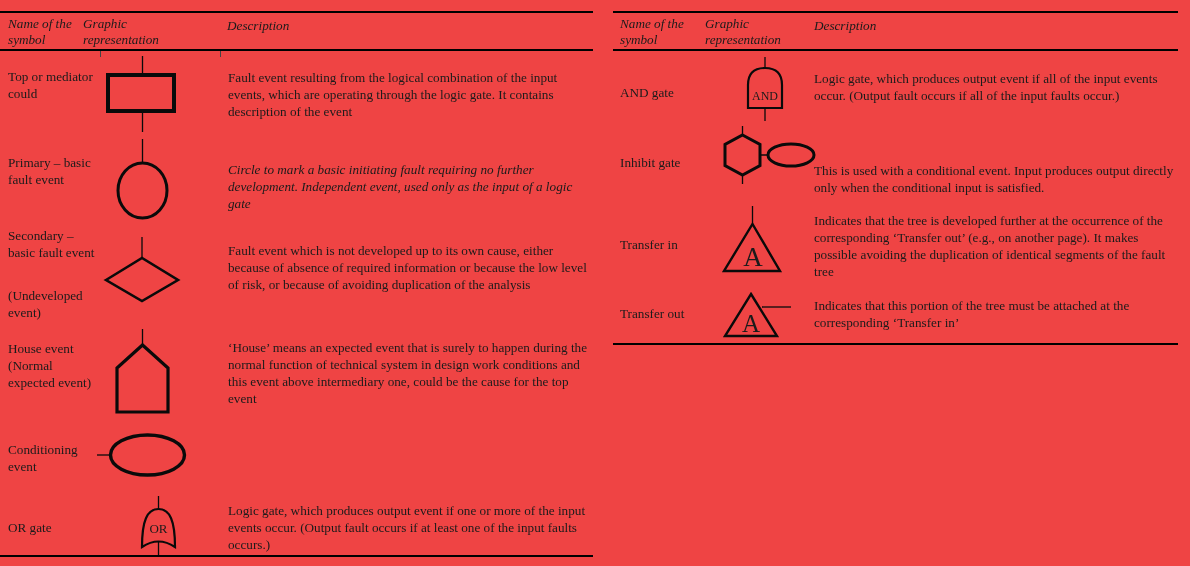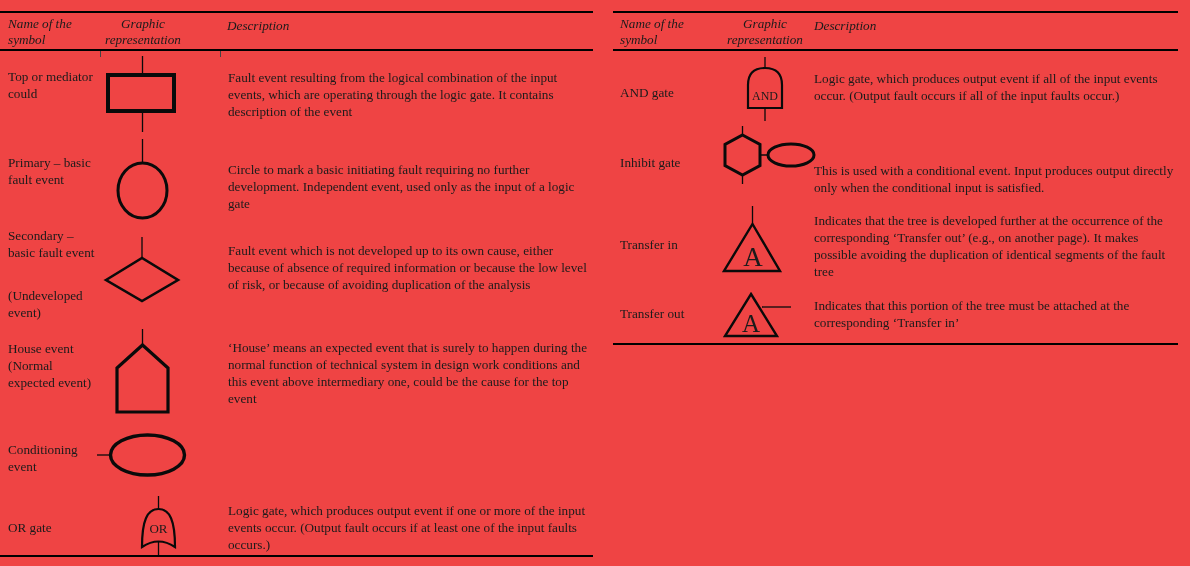--- a/index.html
+++ b/index.html
@@ -14,40 +14,40 @@
   .rule{position:absolute;left:0;background:#000;height:2px;}
   .tbl-left .rule{width:593px;}
   .tbl-right .rule{width:565px;}
   .rule.r-top{top:11px;}
   .rule.r-head{top:49px;}
   .tbl-left .rule.r-bottom{top:555px;}
   .tbl-right .rule.r-bottom{top:343px;}
   .tick{position:absolute;top:51px;width:1px;height:6px;background:#444;}
   .hcell{position:absolute;font-style:italic;line-height:16px;}
   .h1{top:16px;width:95px;}
-  .h2{top:16px;width:120px;text-align:center;}
+  .h2{top:16px;width:120px;}
   .h3{top:18px;}
   .tbl-left .h1{left:8px;}  .tbl-left .h2{left:83px;}  .tbl-left .h3{left:227px;}
   .tbl-right .h1{left:7px;} .tbl-right .h2{left:92px;} .tbl-right .h3{left:201px;}
   .cell{position:absolute;}
   .tbl-left  .name{left:8px;width:88px;}
   .tbl-left  .desc{left:228px;width:361px;}
   .tbl-right .name{left:7px;width:96px;}
   .tbl-right .desc{left:201px;width:363px;}
   .symbols{position:absolute;left:0;top:0;}
   .symbols line,.symbols rect,.symbols ellipse,.symbols polygon,.symbols path{
     stroke:#0a0a0a;fill:none;
   }
   .symbols text{
     fill:#1b1b1b;stroke:none;text-anchor:middle;
     font-family:"Liberation Serif","DejaVu Serif",serif;
   }
   
   .l1n{top:68px;}  .l1d{top:69px;}
-  .l2n{top:154px;} .l2d{top:161px;}
+  .l2n{top:154px;} .l2d{top:161px;font-style:italic;}
   .l3n{top:227px;} .l3n2{top:287px;} .l3d{top:242px;}
   .l4n{top:340px;} .l4d{top:339px;}
   .l5n{top:441px;} .l5d{top:434px;}
   .l6n{top:519px;} .l6d{top:502px;}
   
   .r1n{top:84px;}  .r1d{top:70px;}
   .r2n{top:154px;} .r2d{top:162px;}
   .r3n{top:236px;} .r3d{top:212px;}
   .r4n{top:305px;} .r4d{top:297px;}
 </style>

